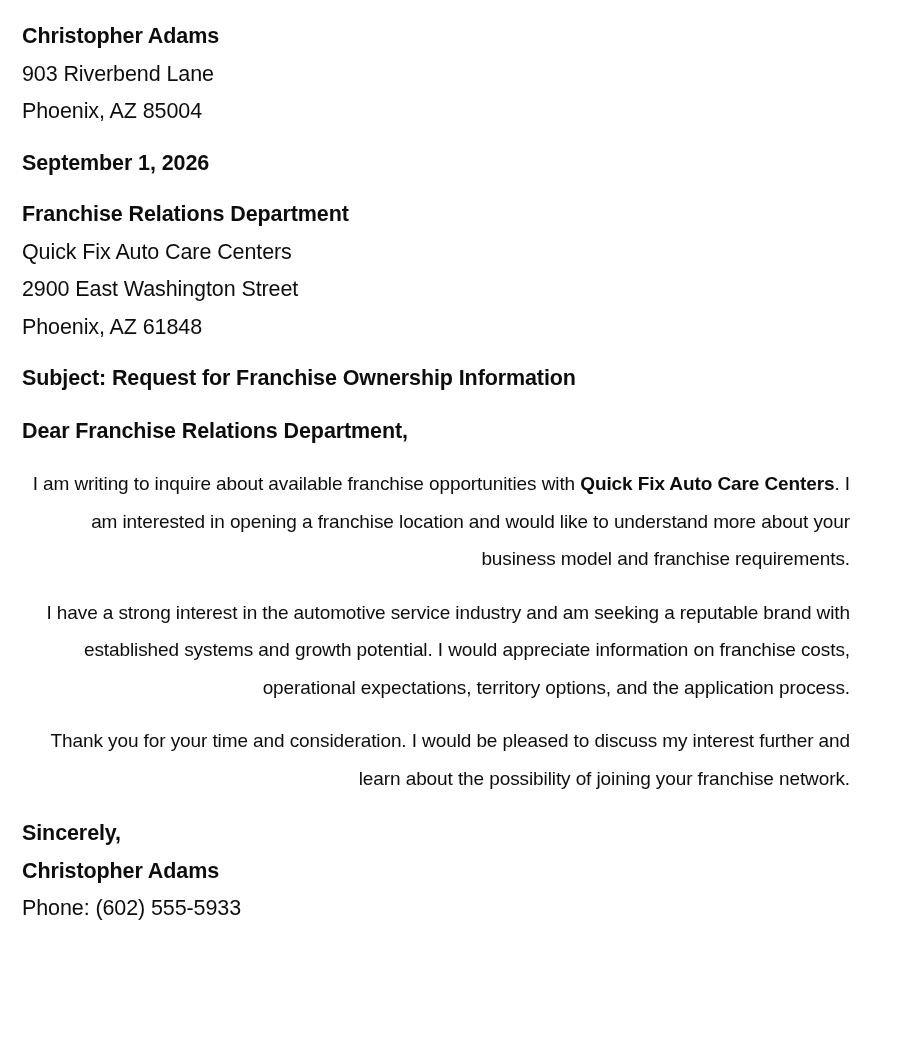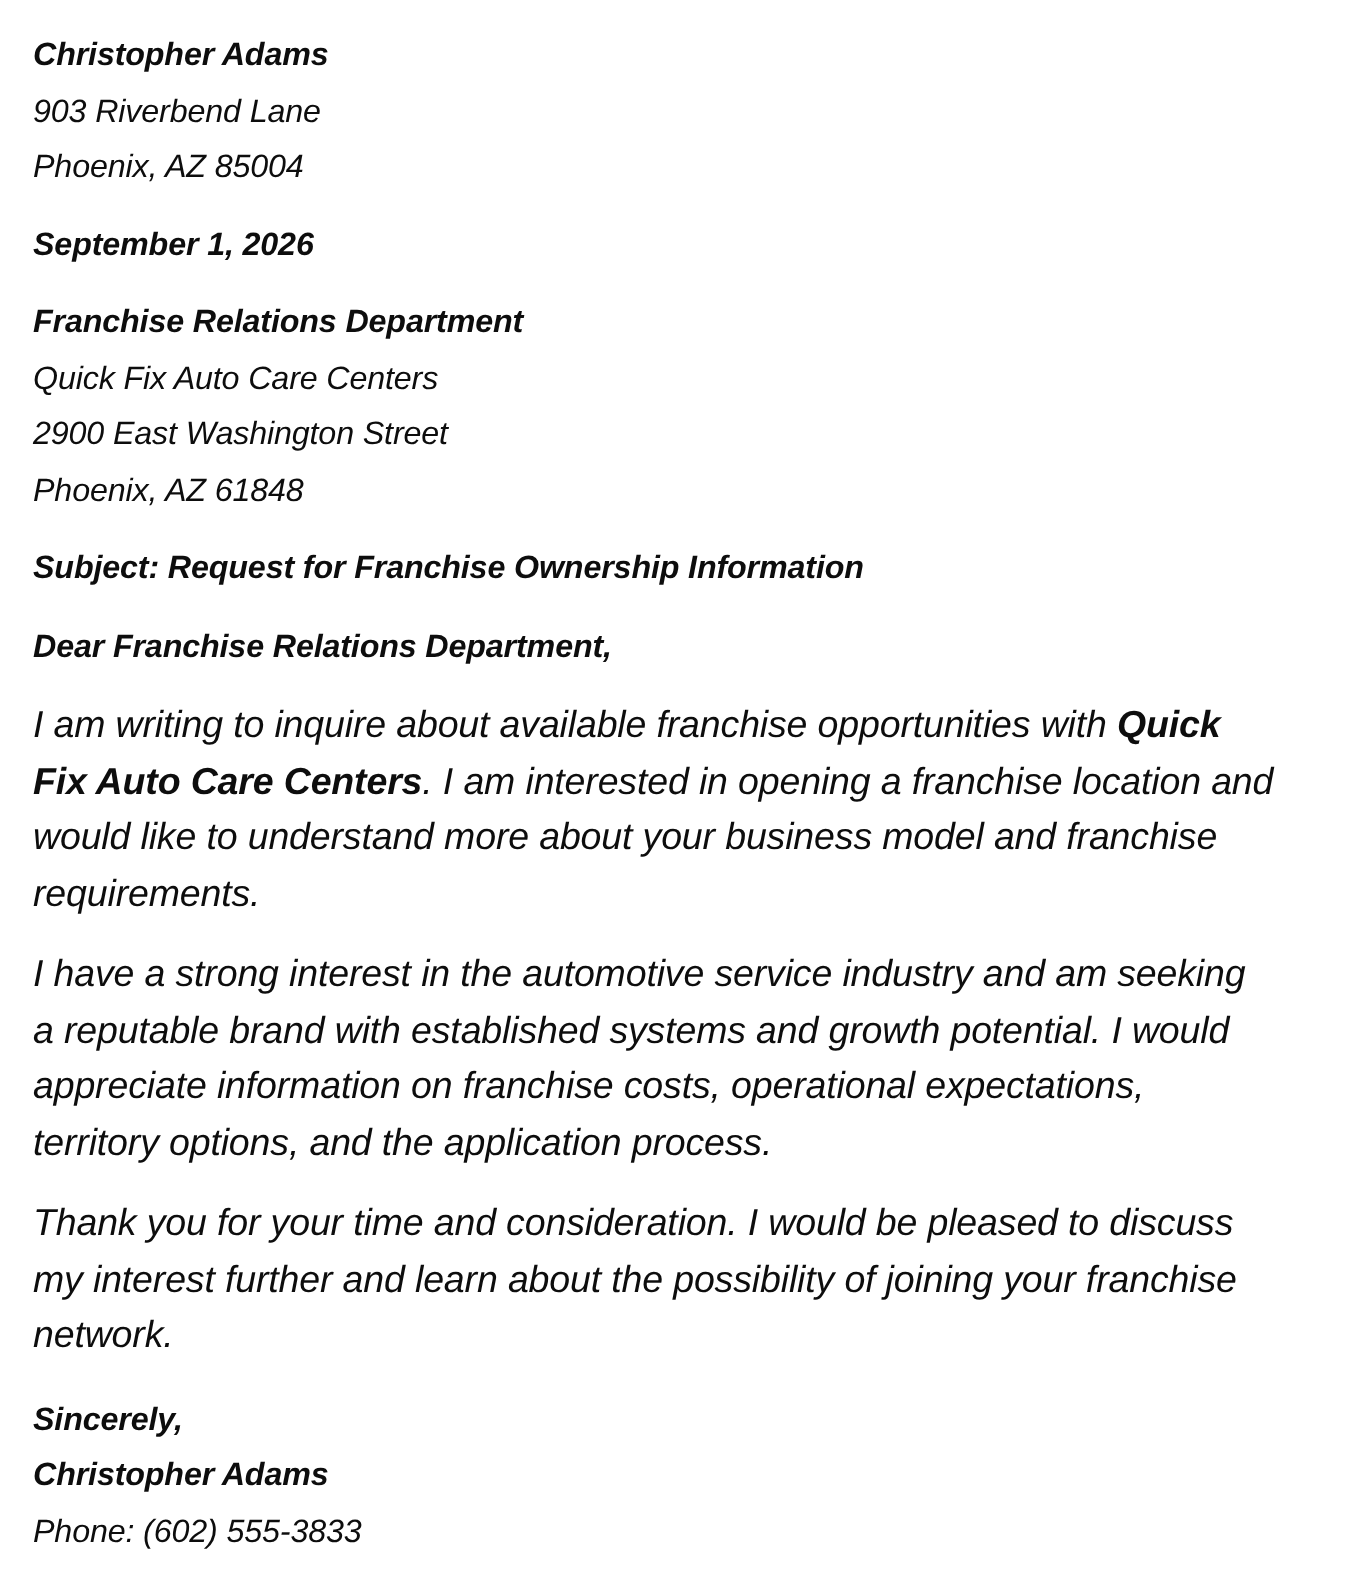--- a/index.html
+++ b/index.html
@@ -14,21 +14,20 @@
     font-family: "Liberation Sans", sans-serif;
     color: #0d0d0d;
     -webkit-font-smoothing: antialiased;
   }
   .page {
     box-sizing: border-box;
     width: 900px;
     min-height: 1061px;
     padding: 18px 50px 10px 22px;
     background: #ffffff;
-    font-style: italic;
   }
   .block {
     margin: 0;
   }
   .line {
     font-size: 21.5px;
     line-height: 37.5px;
     letter-spacing: -0.1px;
     white-space: nowrap;
   }
@@ -44,26 +43,26 @@
   .recipient-block {
     margin-bottom: 14px;
   }
   .subject-block {
     margin-bottom: 15px;
   }
   .salutation-block {
     margin-bottom: 15px;
   }
   .para {
-    font-size: 25px;
+    font-size: 19px;
     line-height: 37.5px;
     letter-spacing: -0.1px;
     margin: 0 0 16px 0;
     max-width: 832px;
-    text-align: left;
+    text-align: right;
   }
   .para:last-of-type {
     margin-bottom: 18px;
   }
   .closing-block {
     margin-top: 2px;
   }
 </style>
 </head>
 <body>
@@ -97,16 +96,16 @@
 
   <div>
     <p class="para">I am writing to inquire about available franchise opportunities with <strong>Quick Fix Auto Care Centers</strong>. I am interested in opening a franchise location and would like to understand more about your business model and franchise requirements.</p>
     <p class="para">I have a strong interest in the automotive service industry and am seeking a reputable brand with established systems and growth potential. I would appreciate information on franchise costs, operational expectations, territory options, and the application process.</p>
     <p class="para">Thank you for your time and consideration. I would be pleased to discuss my interest further and learn about the possibility of joining your franchise network.</p>
   </div>
 
   <div class="block closing-block">
     <div class="line bold">Sincerely,</div>
     <div class="line bold">Christopher Adams</div>
-    <div class="line">Phone: (602) 555-3833</div>
+    <div class="line">Phone: (602) 555-5933</div>
   </div>
 
 </div>
 
 </body></html>

